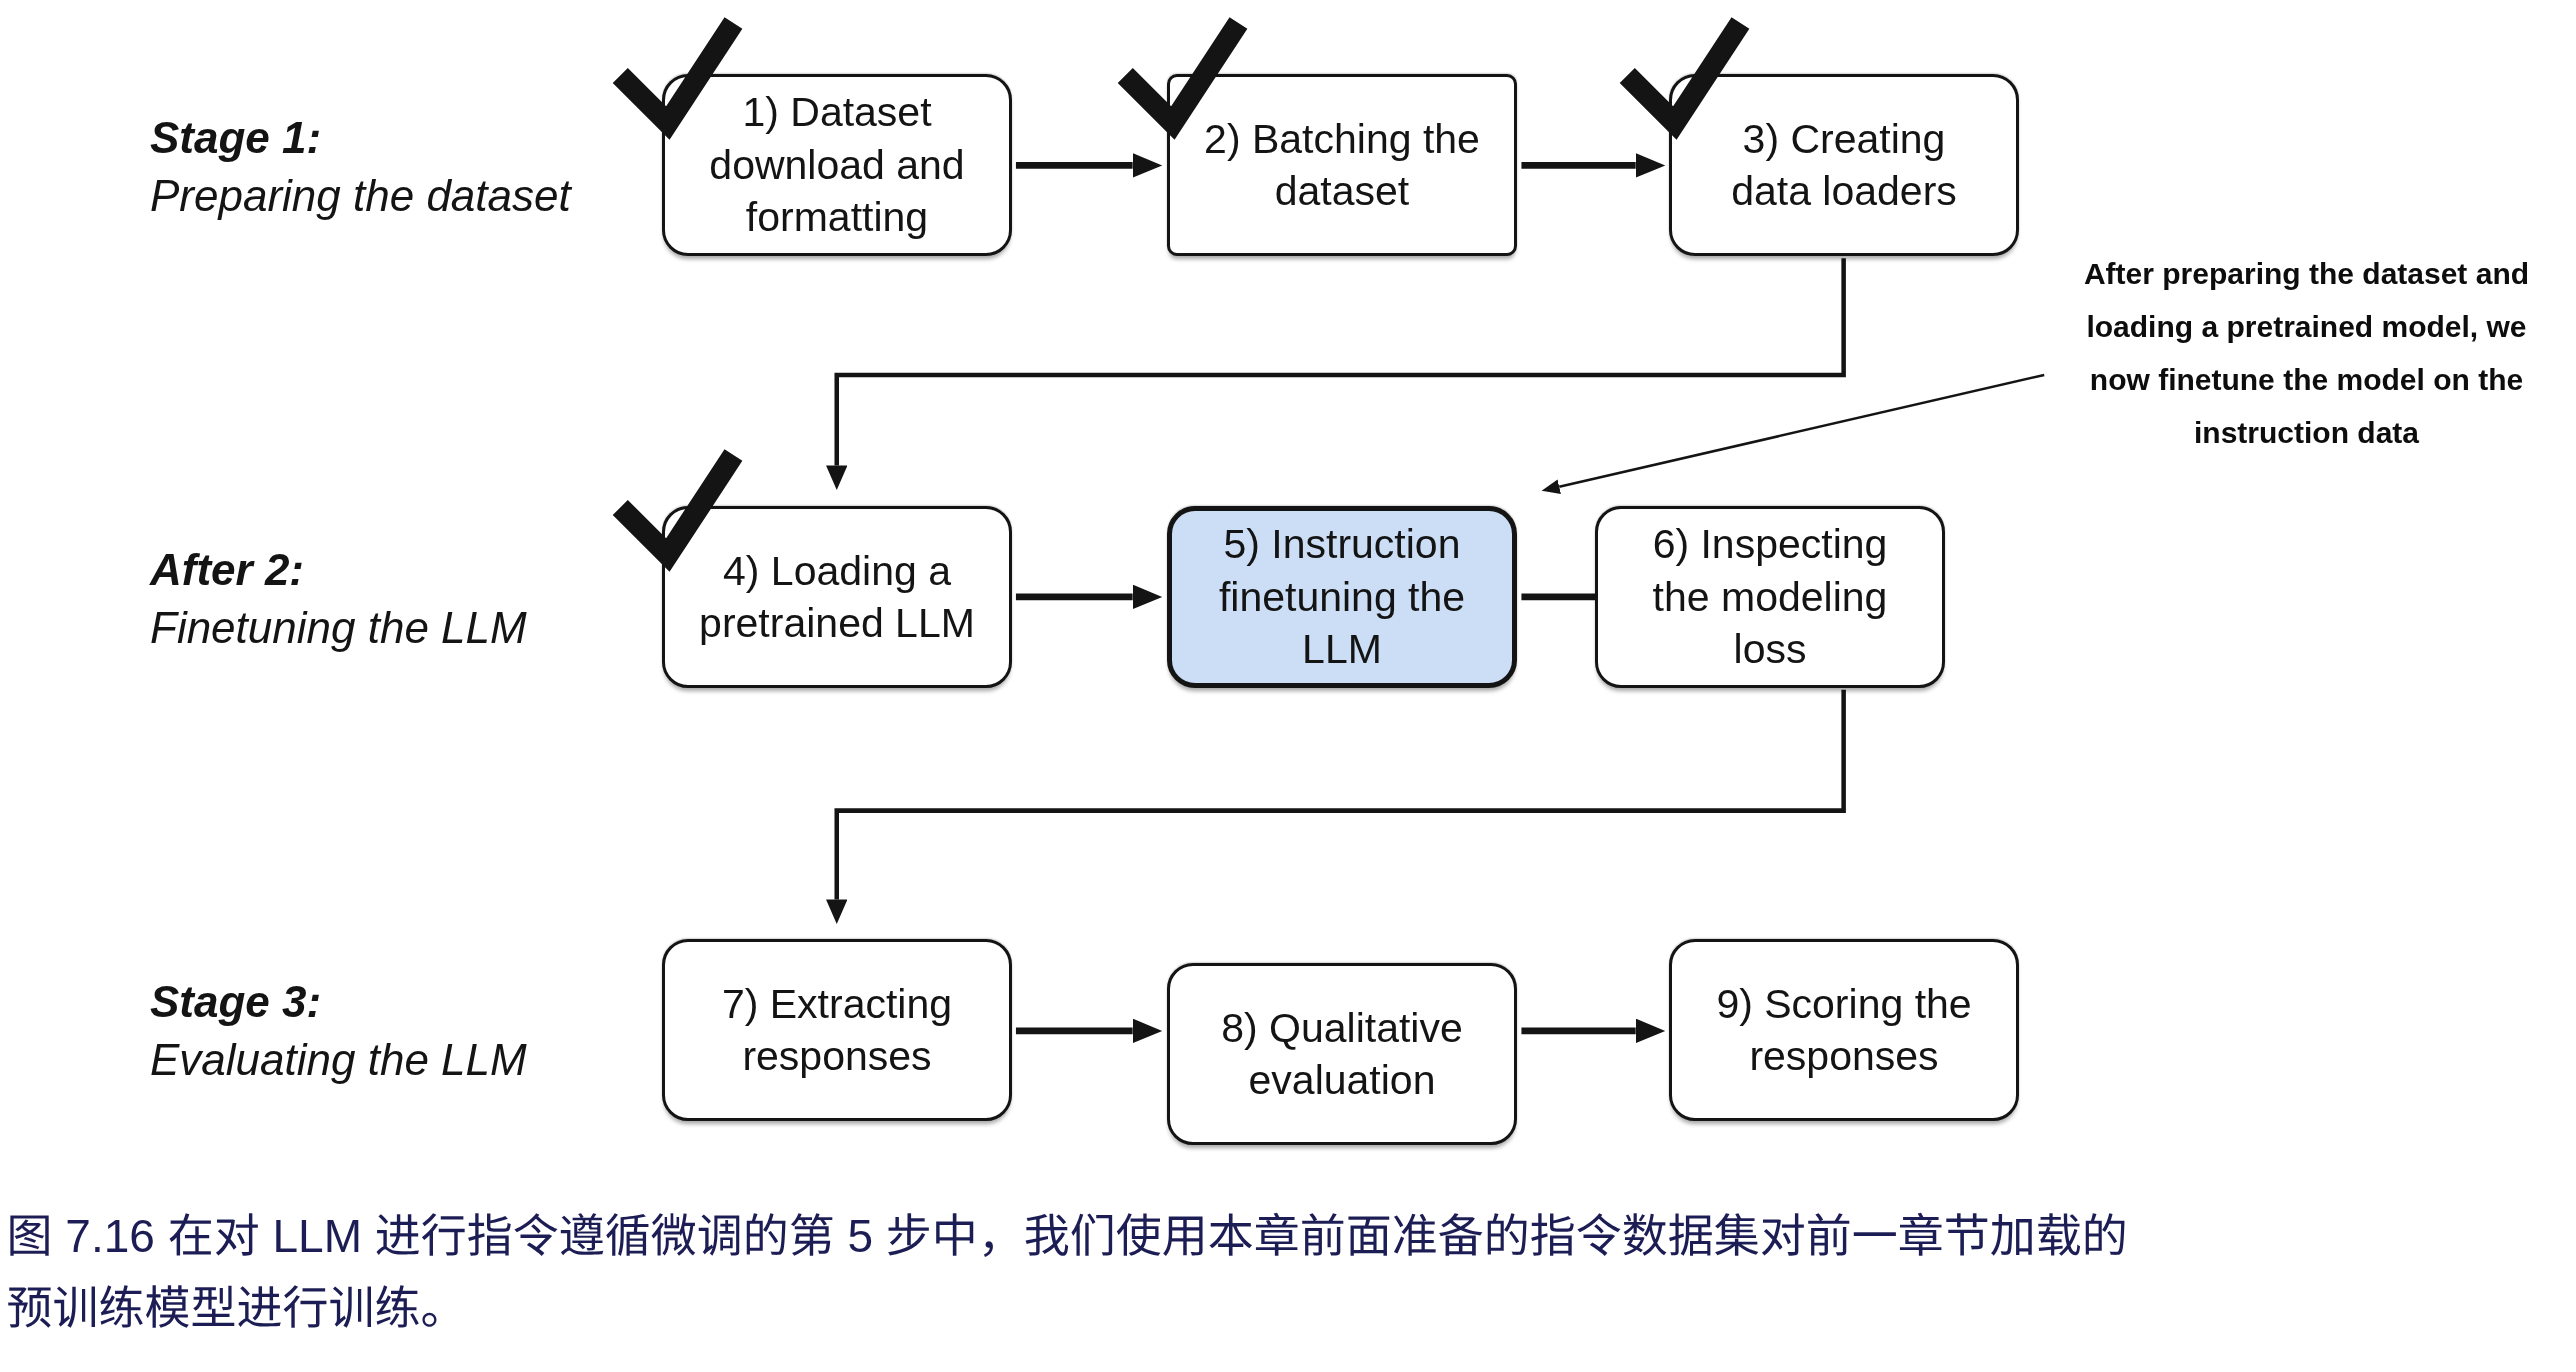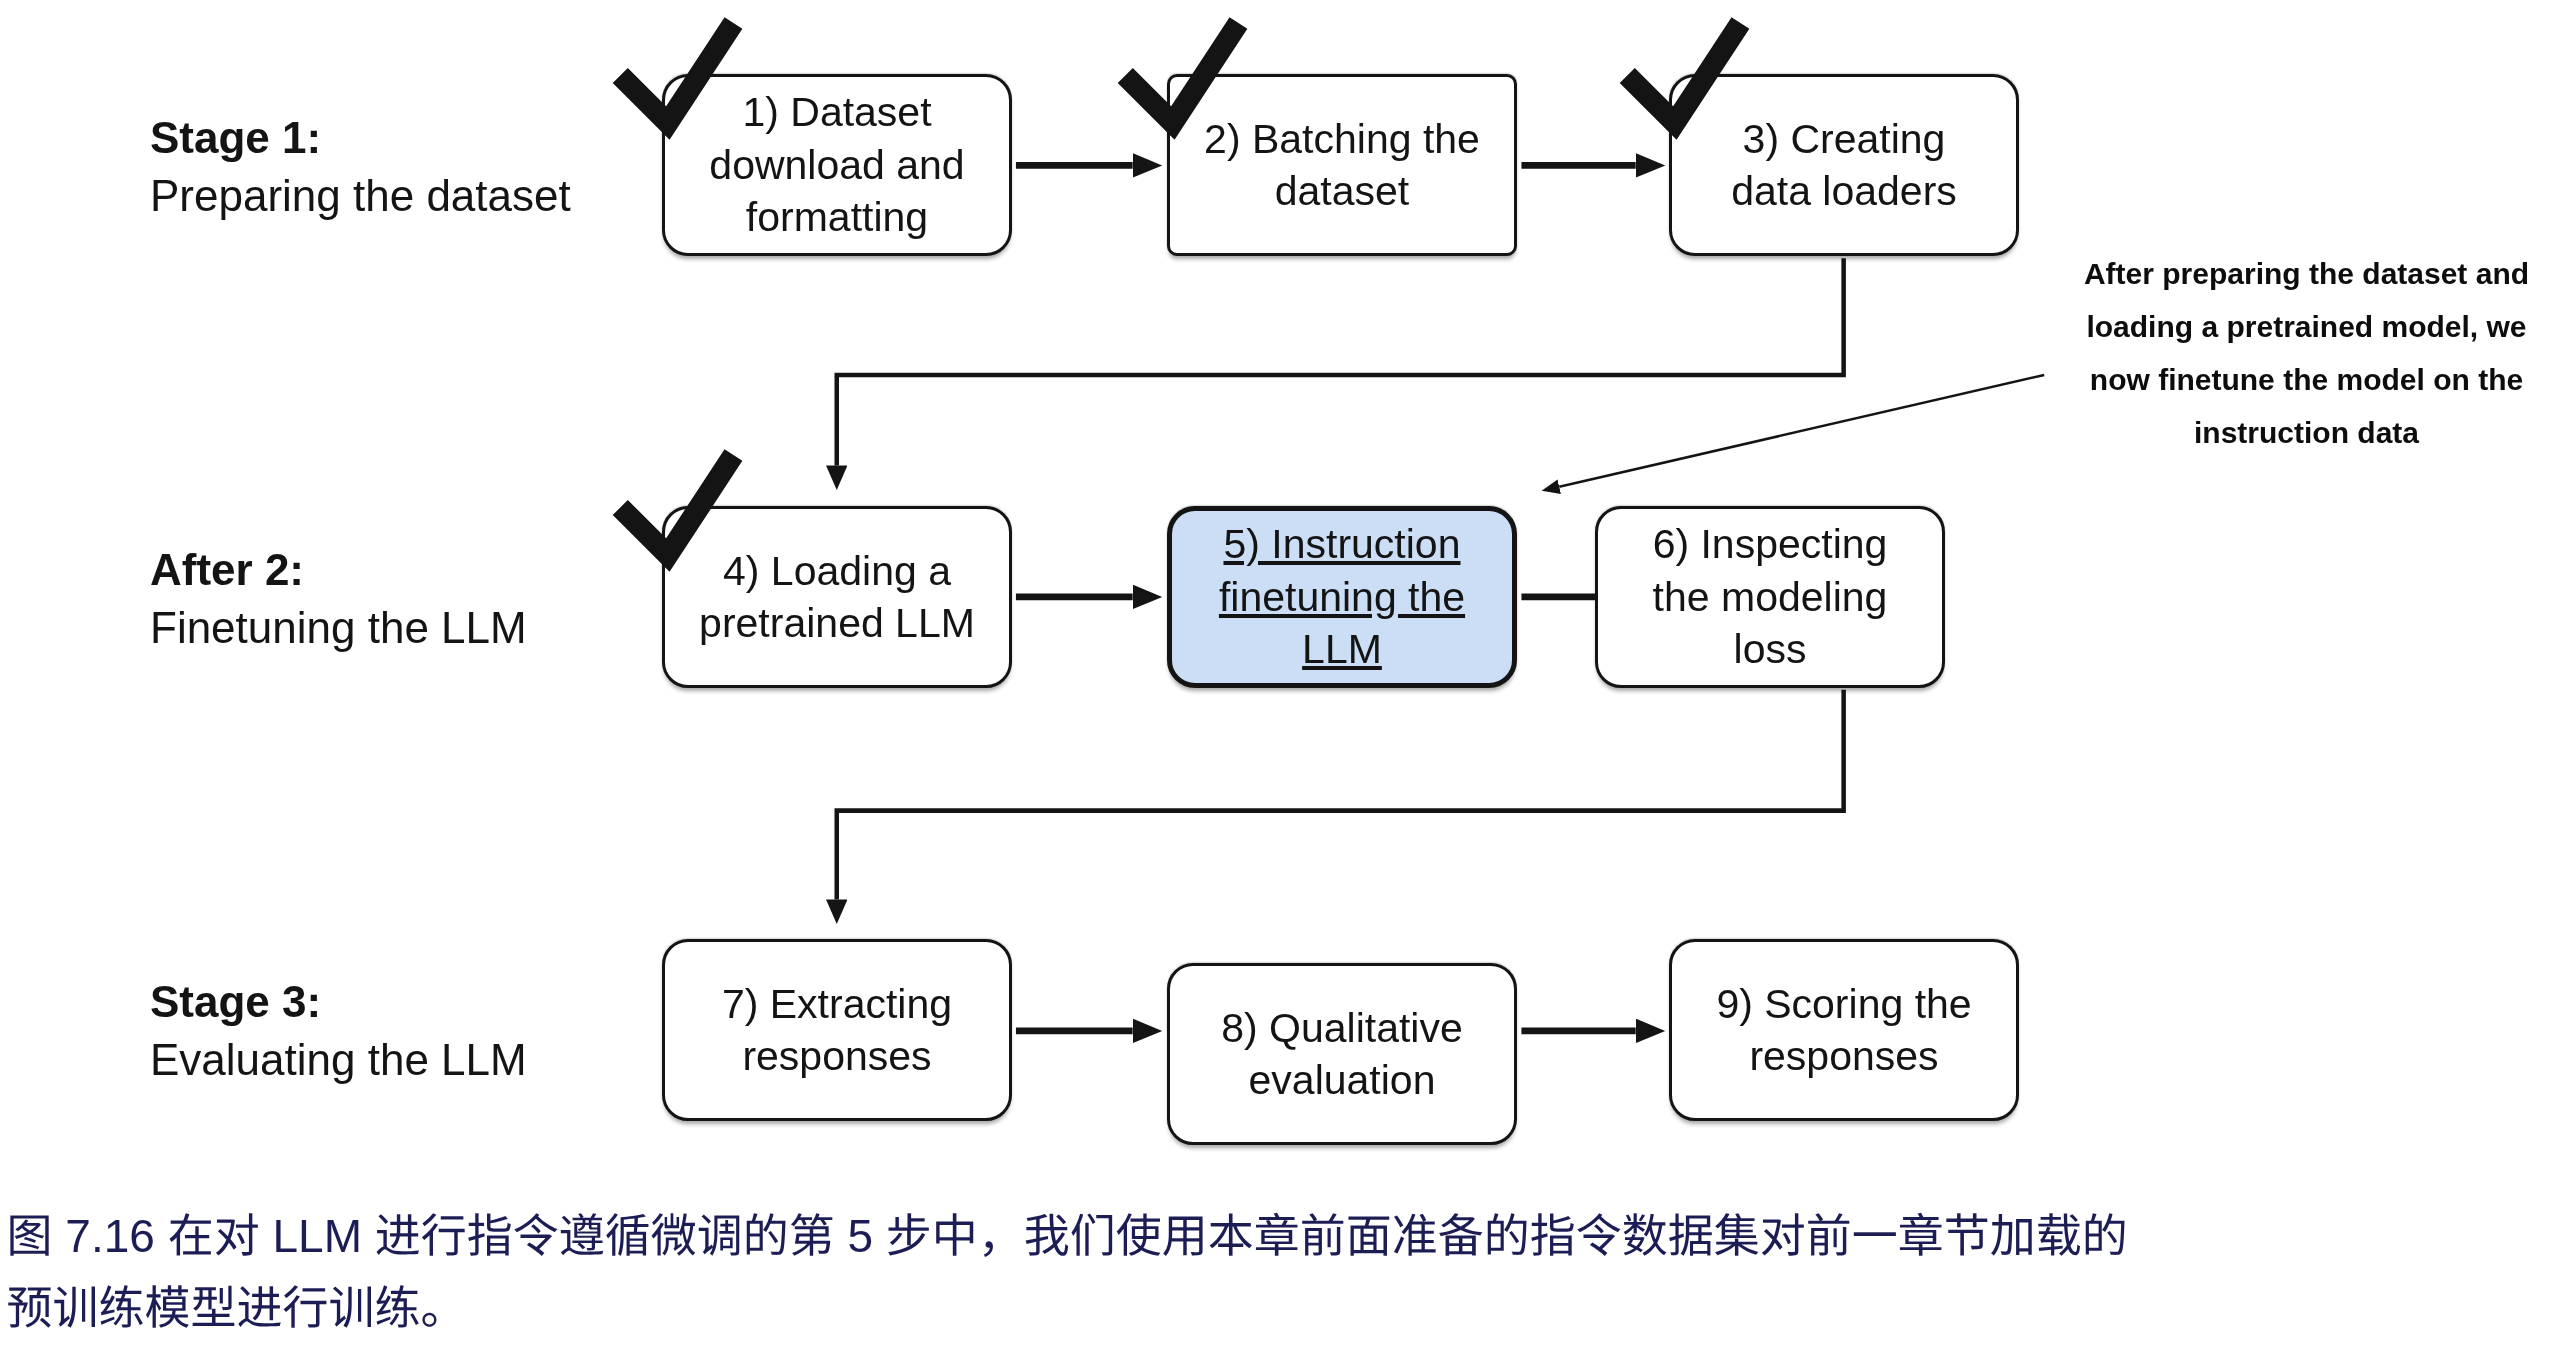--- a/index.html
+++ b/index.html
@@ -16,28 +16,28 @@
   #connectors line,#connectors path.elbow,#connectors line.diag{stroke:currentColor;fill:none;}
 
   
   .flow-box{
     position:absolute;width:350px;height:182px;box-sizing:border-box;
     background:#ffffff;border:3.3px solid var(--ink);border-radius:26px;
     display:flex;align-items:center;justify-content:center;text-align:center;
     font-size:41px;line-height:1.28;color:var(--ink);
     box-shadow:0 5px 4.1px -2.5px rgba(0,0,0,0.35), 0 -1.6px 1.6px -0.8px rgba(0,0,0,0.18);
   }
-  .flow-box.highlight{background:var(--highlight-fill);border-width:5.8px;border-radius:28px;text-decoration:underline;}
+  .flow-box.highlight{background:var(--highlight-fill);border-width:5.8px;border-radius:28px;}
   .box-label{white-space:pre-line;display:block;padding:0 5px;}
 
   .checkmark{position:absolute;left:-48px;top:-59px;width:123px;height:115px;color:var(--ink);overflow:visible;}
   .checkmark polyline{fill:none;stroke:currentColor;stroke-width:26;stroke-linecap:butt;stroke-linejoin:miter;}
 
   
-  .stage-label{position:absolute;left:150px;width:510px;color:var(--ink);font-size:44px;line-height:58px;}
+  .stage-label{position:absolute;left:150px;width:510px;color:var(--ink);font-size:44px;line-height:58px;font-style:italic;}
   .stage-title{font-weight:bold;display:block;}
   .stage-subtitle{display:block;}
 
   
   .annotation{
     position:absolute;left:2037px;top:247px;width:539px;
     text-align:center;font-weight:bold;font-size:30px;line-height:53px;
     color:#0d0d0d;white-space:pre-line;
   }
 

